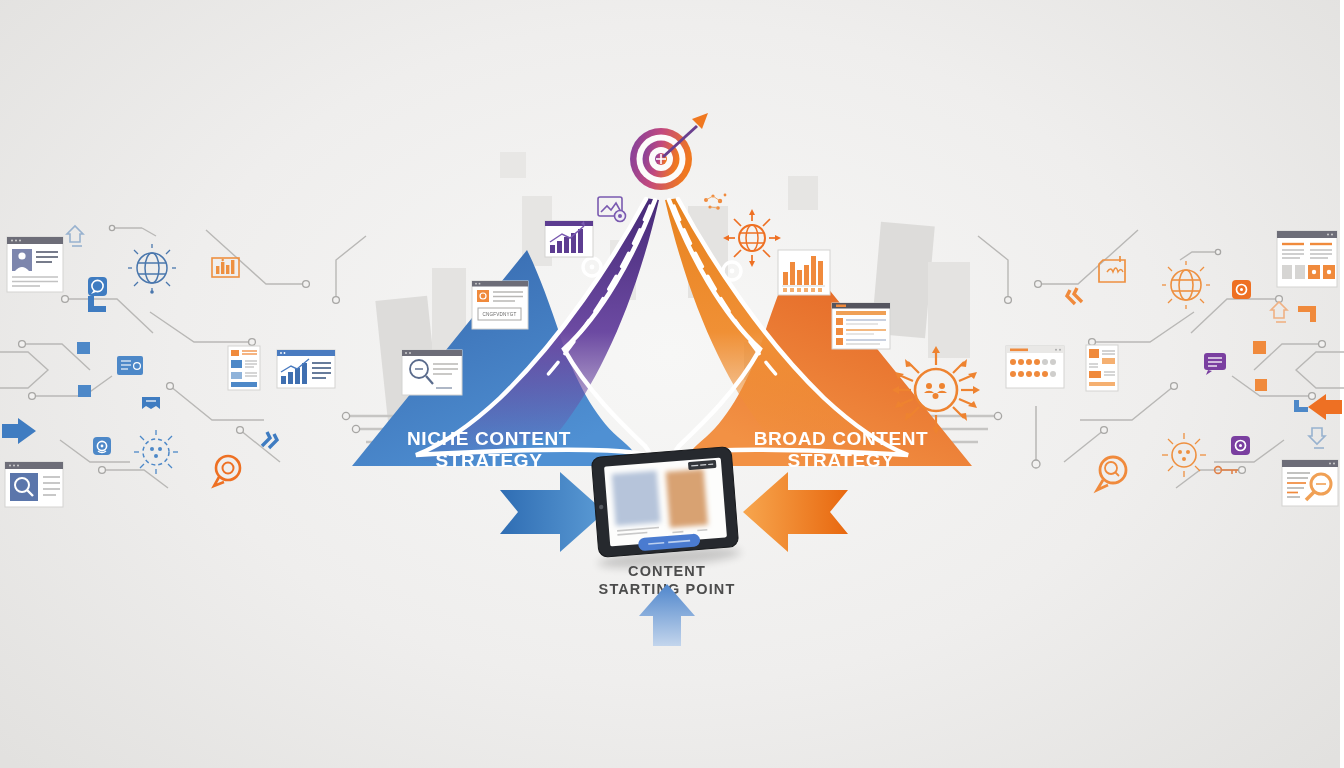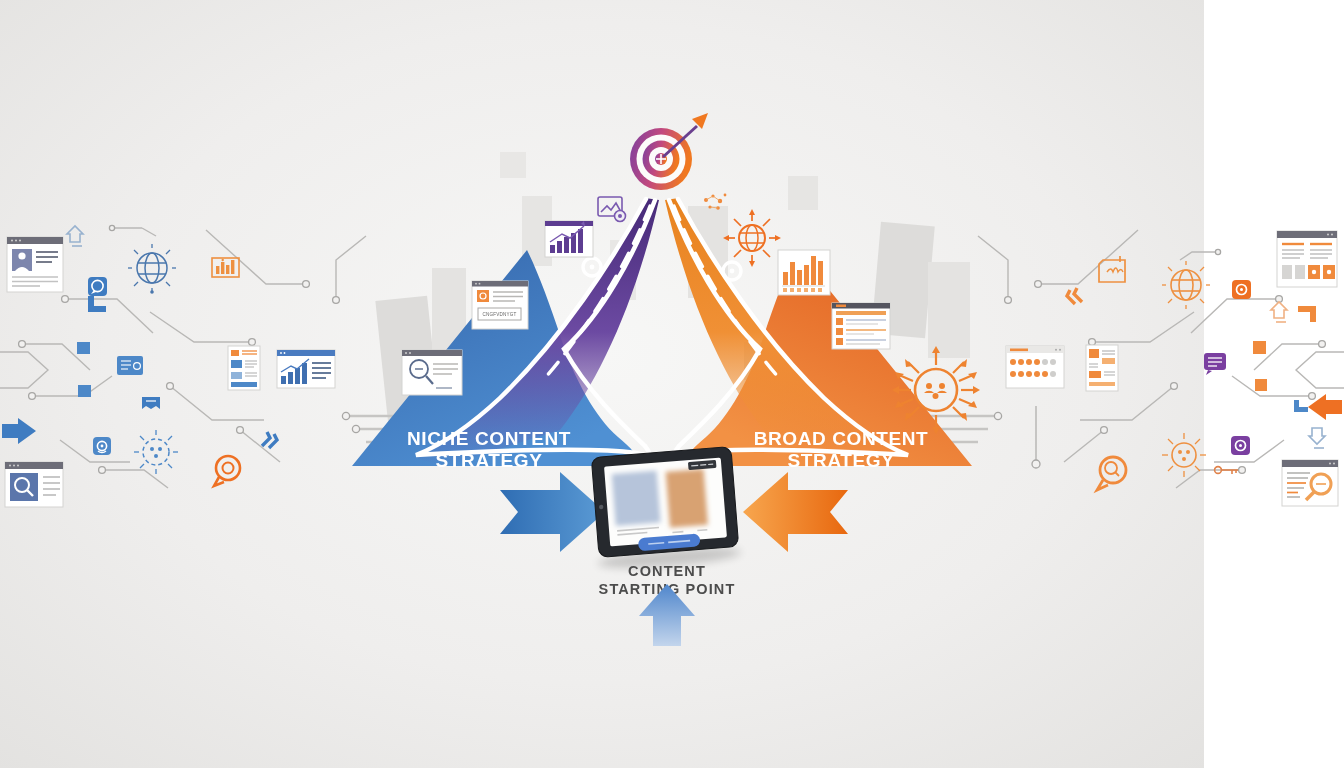--- a/index.html
+++ b/index.html
@@ -1,17 +1,17 @@
 <!DOCTYPE html>
 <html><head>
 <meta charset="utf-8">
 <style>
   html,body{margin:0;padding:0;}
   body{width:1344px;height:768px;overflow:hidden;font-family:"Liberation Sans",sans-serif;}
-  .stage{position:relative;width:1204px;height:768px;
+  .stage{position:relative;width:1340px;height:768px;
     background:radial-gradient(ellipse 900px 600px at 50% 46%, #f7f7f6 0%, #efeeed 55%, #e2e1df 100%);}
   svg{position:absolute;left:0;top:0;}
   .strategy-label{font-family:"Liberation Sans",sans-serif;font-weight:bold;font-size:19px;
     fill:#ffffff;text-anchor:middle;letter-spacing:.6px;}
   .start-label{font-family:"Liberation Sans",sans-serif;font-weight:bold;font-size:14.5px;
     fill:#4c4c4c;text-anchor:middle;letter-spacing:1.1px;}
   .tiny-btn-label{font-family:"Liberation Sans",sans-serif;font-size:4.6px;fill:#666;
     text-anchor:middle;letter-spacing:.2px;}
   .cl{stroke:#b9b8b6;stroke-width:1.4;fill:none;}
   .node{fill:#f2f1f0;stroke:#a7a6a4;stroke-width:1.3;}

